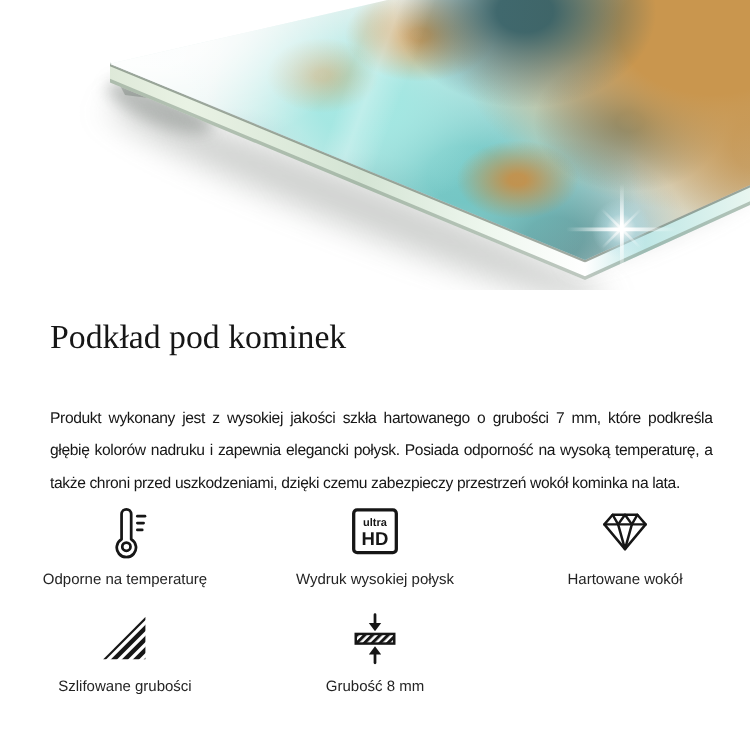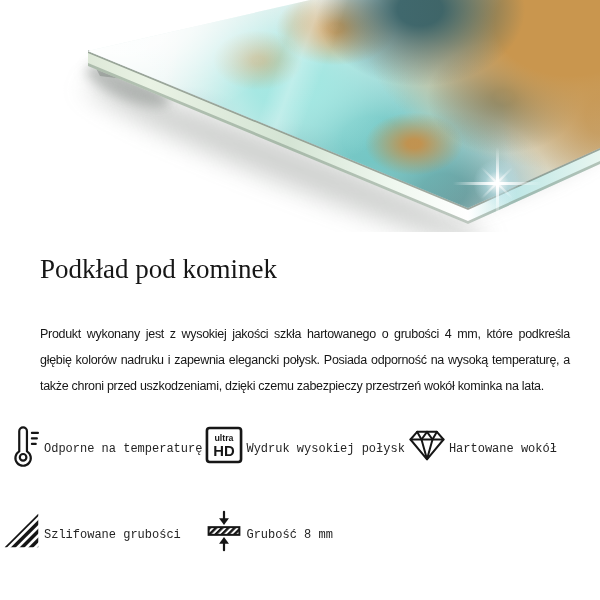--- a/index.html
+++ b/index.html
@@ -167,36 +167,35 @@
   .features {
     position: absolute;
     left: 0; top: 402px;
     width: 600px;
     display: grid;
     grid-template-columns: repeat(3, 1fr);
     grid-auto-rows: 86px;
   }
   .feature {
     display: flex;
-    flex-direction: row;
+    flex-direction: column;
     align-items: center;
     justify-content: flex-start;
   }
   .icon-box {
     height: 46px;
     display: flex;
     align-items: center;
     justify-content: center;
   }
   .feature-label {
     margin-top: 8px;
     font-size: 12px;
     color: #242424;
     white-space: nowrap;
-    font-family: Liberation Mono, monospace;
   }
   svg .stroke {
     fill: none;
     stroke: #161616;
     stroke-width: 2;
     stroke-linecap: round;
     stroke-linejoin: round;
   }
   svg text {
     font-family: "Liberation Sans", "DejaVu Sans", sans-serif;
@@ -224,21 +223,21 @@
       <div class="ray-h"></div>
       <div class="ray-d"></div>
       <div class="ray-d2"></div>
     </div>
   </div>
 
   <h1 class="heading">
     <span>Podkład pod kominek</span><br>
   </h1>
 
-  <p class="description">Produkt wykonany jest z wysokiej jakości szkła hartowanego o grubości 4 mm, które podkreśla głębię kolorów nadruku i zapewnia elegancki połysk. Posiada odporność na wysoką temperaturę, a także chroni przed uszkodzeniami, dzięki czemu zabezpieczy przestrzeń wokół kominka na lata.</p>
+  <p class="description">Produkt wykonany jest z wysokiej jakości szkła hartowanego o grubości 7 mm, które podkreśla głębię kolorów nadruku i zapewnia elegancki połysk. Posiada odporność na wysoką temperaturę, a także chroni przed uszkodzeniami, dzięki czemu zabezpieczy przestrzeń wokół kominka na lata.</p>
 
   <div class="features">
 
     <div class="feature">
       <div class="icon-box">
         <svg width="44" height="44" viewBox="0 0 40 40">
           <path class="stroke" d="M17.5 25.8 V7.5 a3.5 3.5 0 0 1 7 0 V25.8 a7 7 0 1 1 -7 0 Z"></path>
           <circle class="stroke" cx="21" cy="31.2" r="3"></circle>
           <line class="stroke" x1="29" y1="9" x2="34.5" y2="9"></line>
           <line class="stroke" x1="29" y1="14" x2="33.5" y2="14"></line>

